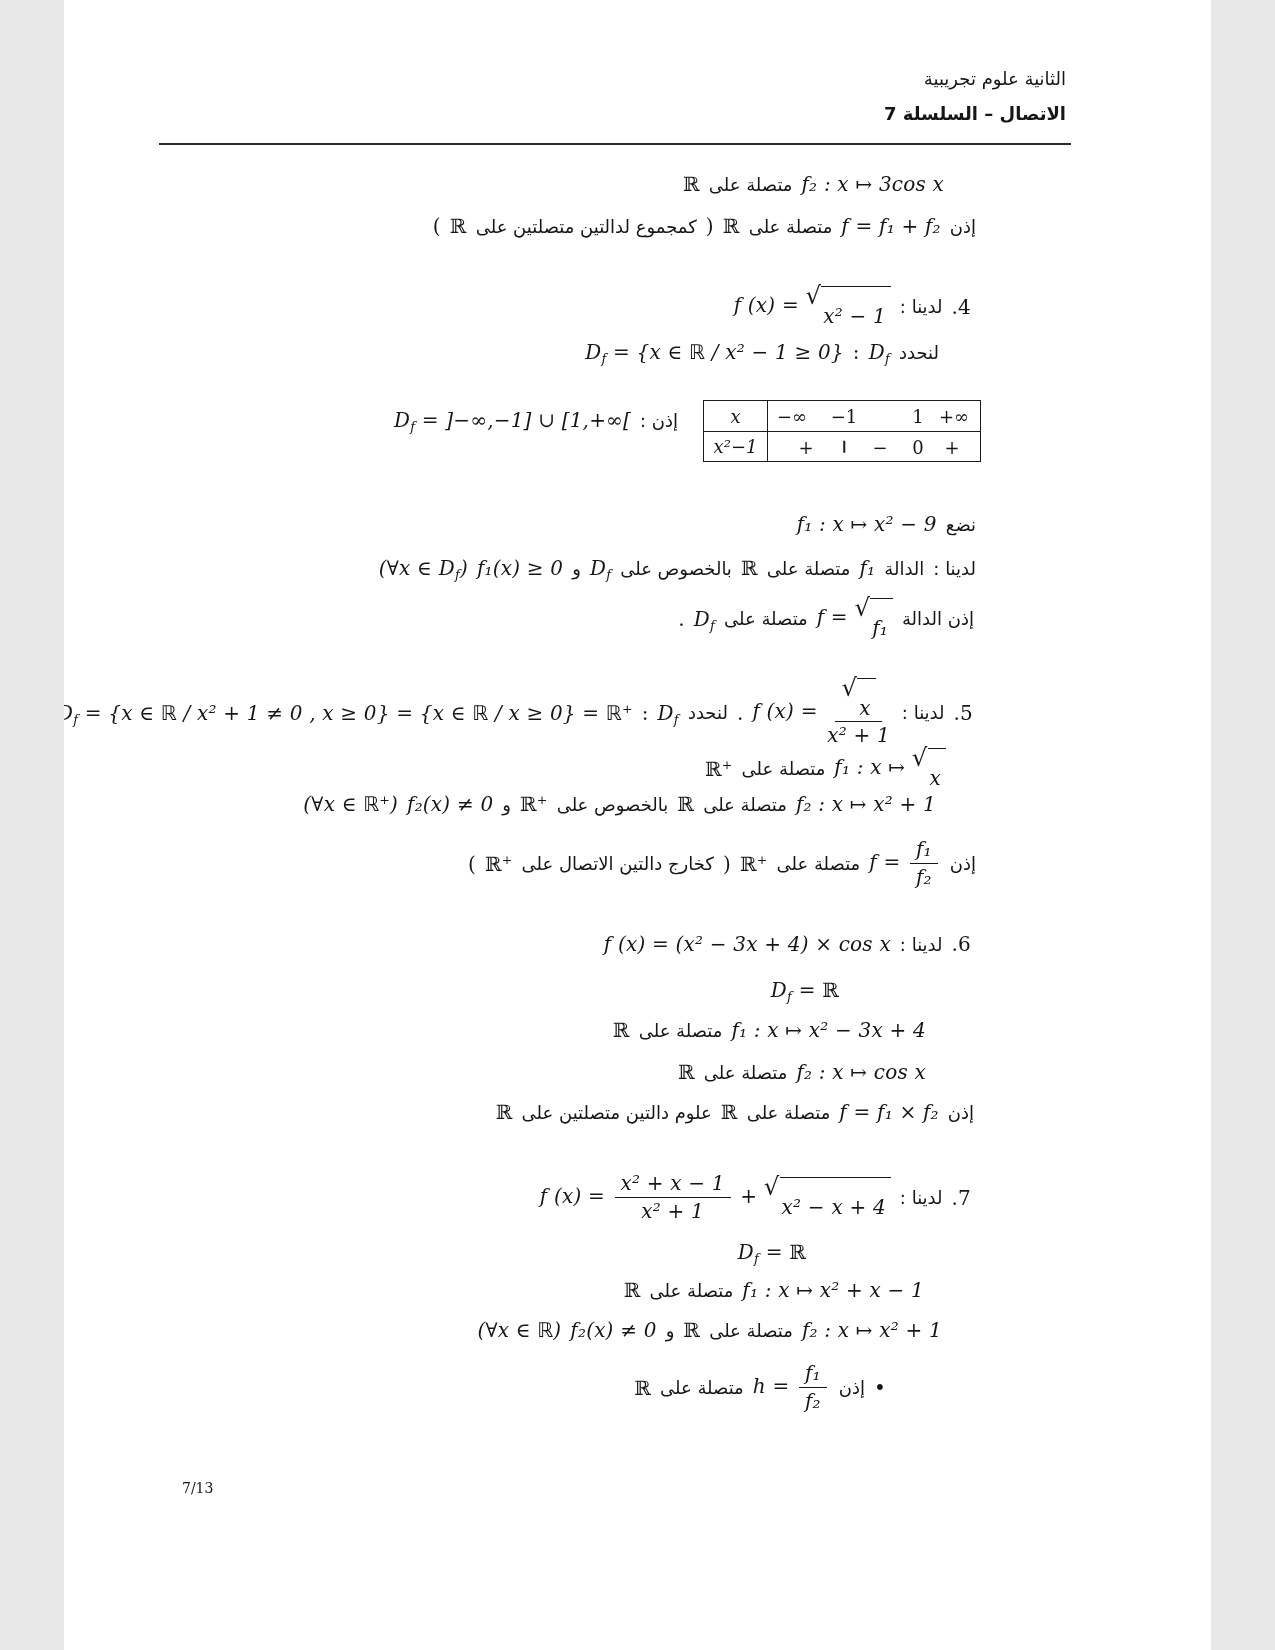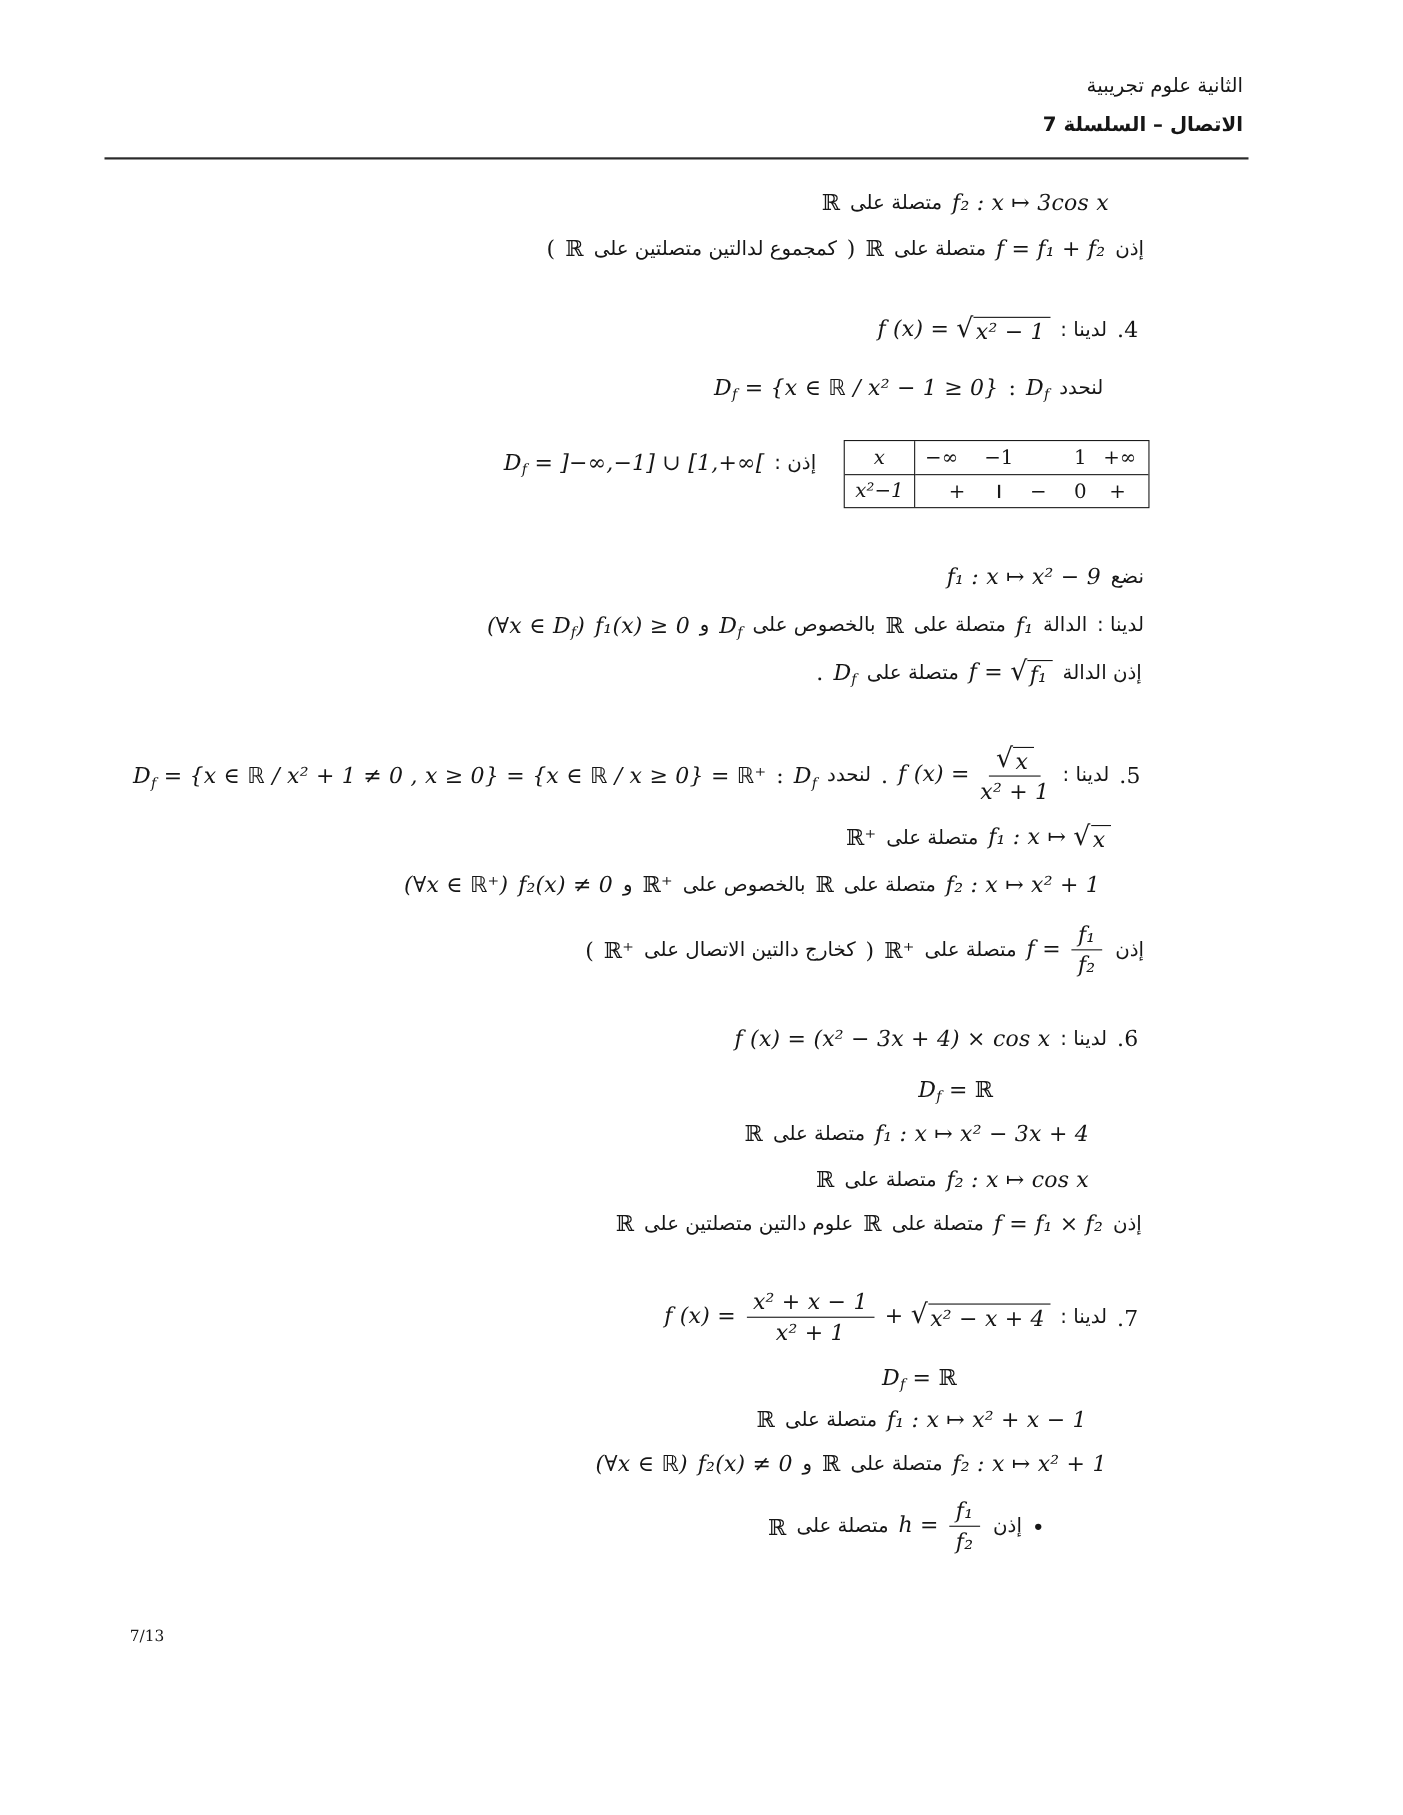--- a/index.html
+++ b/index.html
@@ -1,30 +1,30 @@
 <!DOCTYPE html>
 <html lang="ar"><head>
 <meta charset="utf-8">
 <style>
   *{margin:0;padding:0;box-sizing:border-box}
   html,body{background:#e8e8e8}
-  #page{position:relative;width:1275px;height:1650px;background:#ffffff;margin:0 auto;
+  #page{position:relative;width:1147px;height:1650px;background:#ffffff;margin:0 auto;
         color:#161616;font-size:20px;overflow:hidden}
   .line{position:absolute;display:flex;align-items:center;gap:9px;white-space:nowrap;direction:ltr}
   .ar{font-family:"DejaVu Sans",sans-serif;font-size:18px;direction:rtl;unicode-bidi:isolate;color:#161616}
   .m{font-family:"DejaVu Serif","Liberation Serif","DejaVu Sans",serif;font-style:italic;letter-spacing:.2px}
   .up{font-style:normal}
   .R{font-style:normal;font-weight:500}
   sub.sb{font-size:13px;font-style:italic;vertical-align:-4px;line-height:0;
          font-family:"DejaVu Serif","Liberation Serif",serif}
   .bold{font-weight:bold}
   .rule{position:absolute;border-top:2px solid #2a2a2a;height:0}
   .sqrt{display:inline-flex;align-items:flex-start;vertical-align:middle}
   .sqrt .sign{font-style:normal;font-size:1.22em;line-height:1;transform:translateY(-2px)}
-  .sqrt .body{border-top:1.4px solid #161616;padding:2px 5px 0 2px;line-height:1.05}
+  .sqrt .body{border-top:1.4px solid #161616;padding:19px 5px 0 2px;line-height:1.05}
   .frac{display:inline-flex;flex-direction:column;align-items:center;vertical-align:middle;
         line-height:1.15;text-align:center;margin:0 3px}
   .frac .num{border-bottom:1.4px solid #161616;padding:0 6px 2px}
   .frac .den{padding-top:2px}
   .tbl{position:absolute;display:grid;grid-template-columns:64px 212px;border:1.6px solid #1a1a1a;
        font-family:"DejaVu Serif","Liberation Serif",serif;font-size:18px;background:#fff}
   .tbl .lab{border-right:1.6px solid #1a1a1a;display:flex;align-items:center;justify-content:center;
             font-style:italic;height:30px}
   .tbl .vals{position:relative;height:30px}
   .tbl .rowline{border-top:1.6px solid #1a1a1a}

